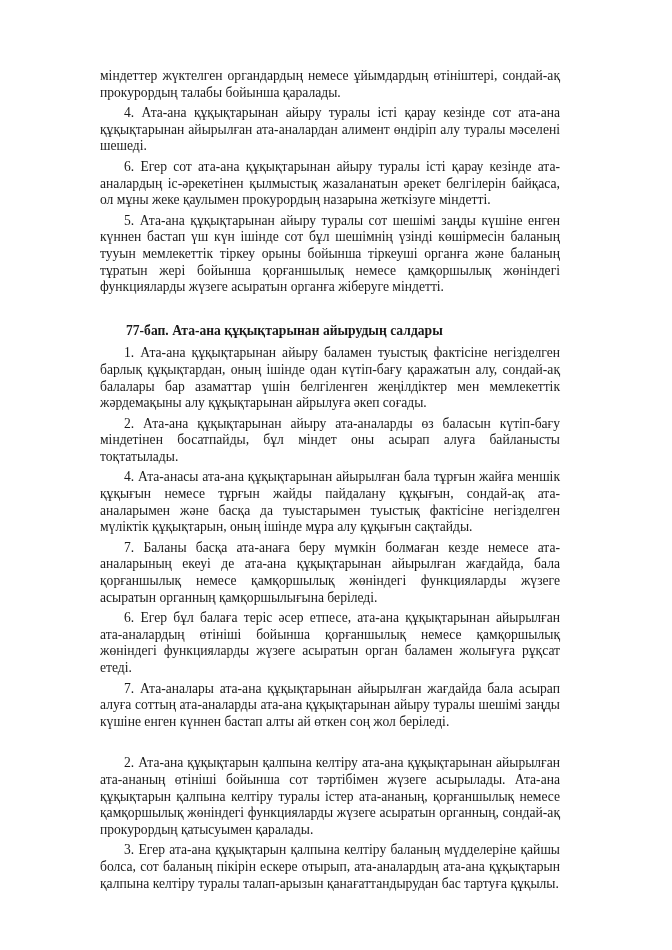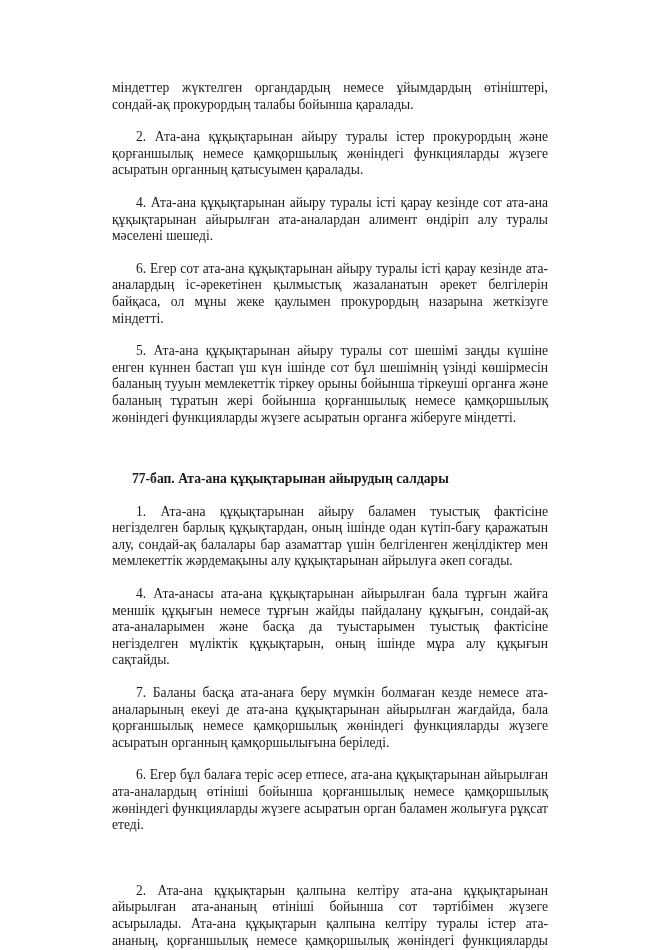--- a/index.html
+++ b/index.html
@@ -3,43 +3,44 @@
 <meta charset="utf-8">
 <style>
   html, body { margin: 0; padding: 0; background: #ffffff; }
   body { width: 672px; height: 950px; position: relative; overflow: hidden; }
   .page {
     position: absolute; left: 96px; top: 64px; width: 468px;
     font-family: "Liberation Serif", "DejaVu Serif", serif;
     font-size: 13.6px; line-height: 16.6px; color: #1a1a1a;
     text-align: justify;
   }
-  .page p { margin: 16px; }
+  .page p { margin: 4px; }
   .page p.ind { text-indent: 24px; }
   .page h2 {
-    margin: 12px; font-size: 13.6px; line-height: 16.6px; font-weight: bold;
+    margin: 6px; font-size: 13.6px; line-height: 16.6px; font-weight: bold;
     text-indent: 24px; text-align: left;
   }
   .gap { height: 17px; }
 </style>
 </head>
 <body>
 
 <div class="page">
   <p>міндеттер жүктелген органдардың немесе ұйымдардың өтініштері, сондай-ақ прокурордың талабы бойынша қаралады.</p>
-  <p class="ind">2. Ата-ана құқықтарынан айыру туралы істер прокурордың және қорғаншылық немесе қамқоршылық жөніндегі функцияларды жүзеге асыратын органның қатысуымен қаралады.</p>
   <p class="ind">4. Ата-ана құқықтарынан айыру туралы істі қарау кезінде сот ата-ана құқықтарынан айырылған ата-аналардан алимент өндіріп алу туралы мәселені шешеді.</p>
   <p class="ind">6. Егер сот ата-ана құқықтарынан айыру туралы істі қарау кезінде ата-аналардың іс-әрекетінен қылмыстық жазаланатын әрекет белгілерін байқаса, ол мұны жеке қаулымен прокурордың назарына жеткізуге міндетті.</p>
   <p class="ind">5. Ата-ана құқықтарынан айыру туралы сот шешімі заңды күшіне енген күннен бастап үш күн ішінде сот бұл шешімнің үзінді көшірмесін баланың тууын мемлекеттік тіркеу орыны бойынша тіркеуші органға және баланың тұратын жері бойынша қорғаншылық немесе қамқоршылық жөніндегі функцияларды жүзеге асыратын органға жіберуге міндетті.</p>
 
   <div class="gap"></div>
 
   <h2>77-бап. Ата-ана құқықтарынан айырудың салдары</h2>
   <p class="ind">1. Ата-ана құқықтарынан айыру баламен туыстық фактісіне негізделген барлық құқықтардан, оның ішінде одан күтіп-бағу қаражатын алу, сондай-ақ балалары бар азаматтар үшін белгіленген жеңілдіктер мен мемлекеттік жәрдемақыны алу құқықтарынан айрылуға әкеп соғады.</p>
+  <p class="ind">2. Ата-ана құқықтарынан айыру ата-аналарды өз баласын күтіп-бағу міндетінен босатпайды, бұл міндет оны асырап алуға байланысты тоқтатылады.</p>
   <p class="ind">4. Ата-анасы ата-ана құқықтарынан айырылған бала тұрғын жайға меншік құқығын немесе тұрғын жайды пайдалану құқығын, сондай-ақ ата-аналарымен және басқа да туыстарымен туыстық фактісіне негізделген мүліктік құқықтарын, оның ішінде мұра алу құқығын сақтайды.</p>
   <p class="ind">7. Баланы басқа ата-анаға беру мүмкін болмаған кезде немесе ата- аналарының екеуі де ата-ана құқықтарынан айырылған жағдайда, бала қорғаншылық немесе қамқоршылық жөніндегі функцияларды жүзеге асыратын органның қамқоршылығына беріледі.</p>
   <p class="ind">6. Егер бұл балаға теріс әсер етпесе, ата-ана құқықтарынан айырылған ата-аналардың өтініші бойынша қорғаншылық немесе қамқоршылық жөніндегі функцияларды жүзеге асыратын орган баламен жолығуға рұқсат етеді.</p>
+  <p class="ind">7. Ата-аналары ата-ана құқықтарынан айырылған жағдайда бала асырап алуға соттың ата-аналарды ата-ана құқықтарынан айыру туралы шешімі заңды күшіне енген күннен бастап алты ай өткен соң жол беріледі.</p>
 
   <div class="gap"></div>
 
   <p class="ind">2. Ата-ана құқықтарын қалпына келтіру ата-ана құқықтарынан айырылған ата-ананың өтініші бойынша сот тәртібімен жүзеге асырылады. Ата-ана құқықтарын қалпына келтіру туралы істер ата-ананың, қорғаншылық немесе қамқоршылық жөніндегі функцияларды жүзеге асыратын органның, сондай-ақ прокурордың қатысуымен қаралады.</p>
   <p class="ind">3. Егер ата-ана құқықтарын қалпына келтіру баланың мүдделеріне қайшы болса, сот баланың пікірін ескере отырып, ата-аналардың ата-ана құқықтарын қалпына келтіру туралы талап-арызын қанағаттандырудан бас тартуға құқылы.</p>
 </div>
 
 </body></html>

